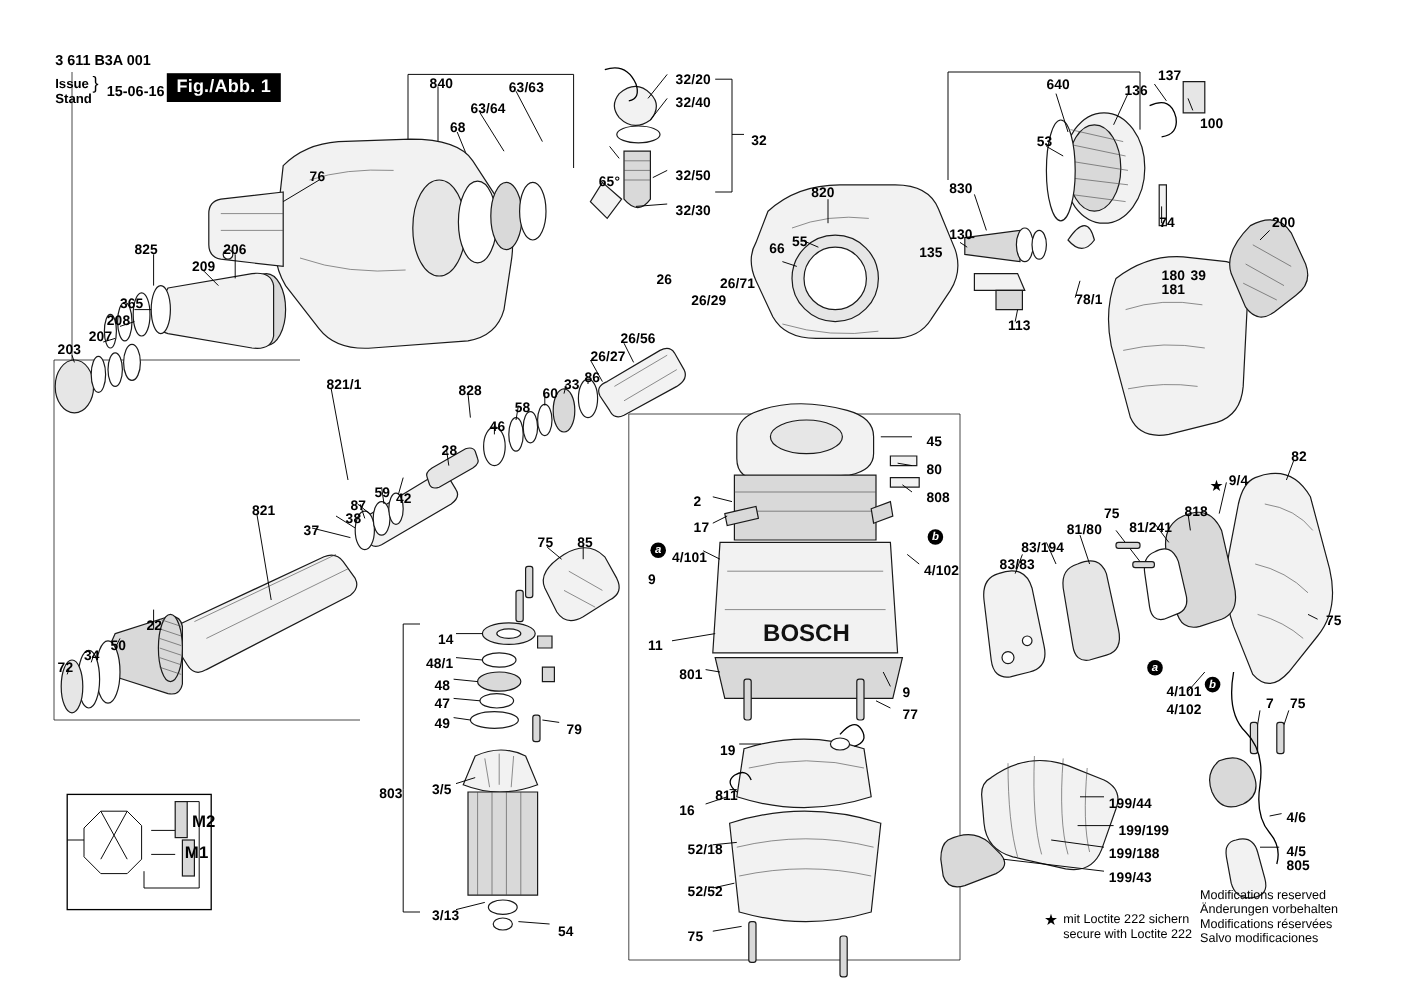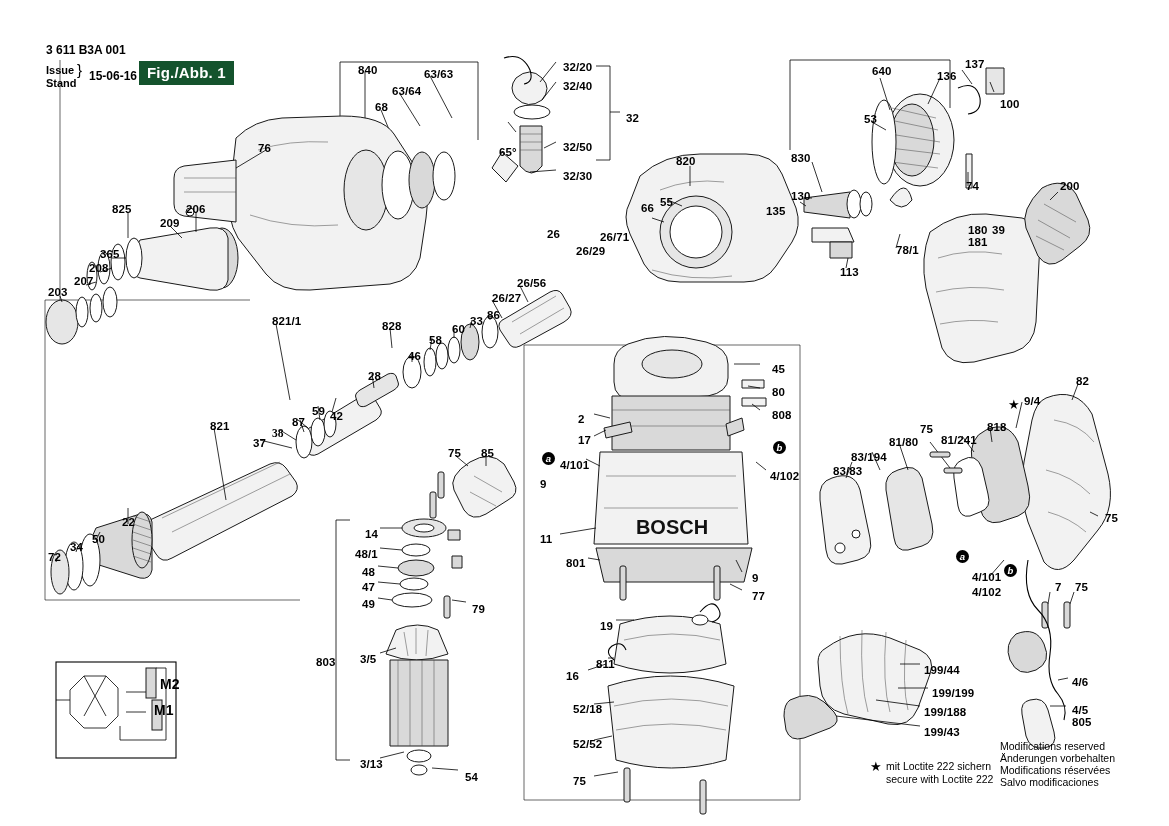--- a/index.html
+++ b/index.html
@@ -2,21 +2,21 @@
 <html><head>
 <meta charset="utf-8">
 <style>
   html,body{margin:0;padding:0;background:#ffffff;}
   body{width:1169px;height:826px;position:relative;overflow:hidden;
        font-family:"Liberation Sans", sans-serif;color:#000;}
   #sheet{position:absolute;left:0;top:0;width:1169px;height:826px;}
   .lbl{position:absolute;font-size:11.5px;font-weight:bold;line-height:12px;white-space:pre;letter-spacing:.1px;}
   .lbl.small{font-size:14px;}
   .hdr{position:absolute;font-size:12px;font-weight:bold;line-height:13px;white-space:pre;}
-  .figbox{position:absolute;background:#14532d;color:#fff;font-weight:bold;font-size:15px;
+  .figbox{position:absolute;background:#000000;color:#fff;font-weight:bold;font-size:15px;
           padding:3px 8px 4px 8px;letter-spacing:.2px;}
   .bracecurl{position:absolute;font-size:15px;line-height:15px;}
   .note{position:absolute;font-size:10.5px;line-height:12.5px;white-space:pre;}
   .star{position:absolute;font-size:13px;line-height:13px;}
   .dot{position:absolute;width:13px;height:13px;border-radius:50%;background:#000;color:#fff;
        font-size:9.5px;font-weight:bold;text-align:center;line-height:13px;font-style:italic;}
   svg{position:absolute;left:0;top:0;}
   .ln{stroke:#000;stroke-width:.8;fill:none;}
   .ln2{stroke:#000;stroke-width:1.1;fill:none;}
   .thin{stroke:#000;stroke-width:.6;fill:none;}
@@ -375,21 +375,21 @@
       <div class="lbl" style="left: 487px; top: 309px;">86</div>
       <div class="lbl" style="left: 470px; top: 315px;">33</div>
       <div class="lbl" style="left: 452px; top: 323px;">60</div>
       <div class="lbl" style="left: 429px; top: 334px;">58</div>
       <div class="lbl" style="left: 408px; top: 350px;">46</div>
       <div class="lbl" style="left: 368px; top: 370px;">28</div>
       <div class="lbl" style="left: 330px; top: 410px;">42</div>
       <div class="lbl" style="left: 312px; top: 405px;">59</div>
       <div class="lbl" style="left: 292px; top: 416px;">87</div>
       <div class="lbl" style="left: 210px; top: 420px;">821</div>
-      <div class="lbl" style="left: 272px; top: 427px; font-family: Liberation Serif, serif;">38</div>
+      <div class="lbl" style="left: 288px; top: 427px;">38</div>
       <div class="lbl" style="left: 253px; top: 437px;">37</div>
       <div class="lbl" style="left: 122px; top: 516px;">22</div>
       <div class="lbl" style="left: 92px; top: 533px;">50</div>
       <div class="lbl" style="left: 70px; top: 541px;">34</div>
       <div class="lbl" style="left: 48px; top: 551px;">72</div>
       <div class="lbl" style="left: 563px; top: 61px;">32/20</div>
       <div class="lbl" style="left: 563px; top: 80px;">32/40</div>
       <div class="lbl" style="left: 626px; top: 112px;">32</div>
       <div class="lbl" style="left: 499px; top: 146px;">65°</div>
       <div class="lbl" style="left: 563px; top: 141px;">32/50</div>

